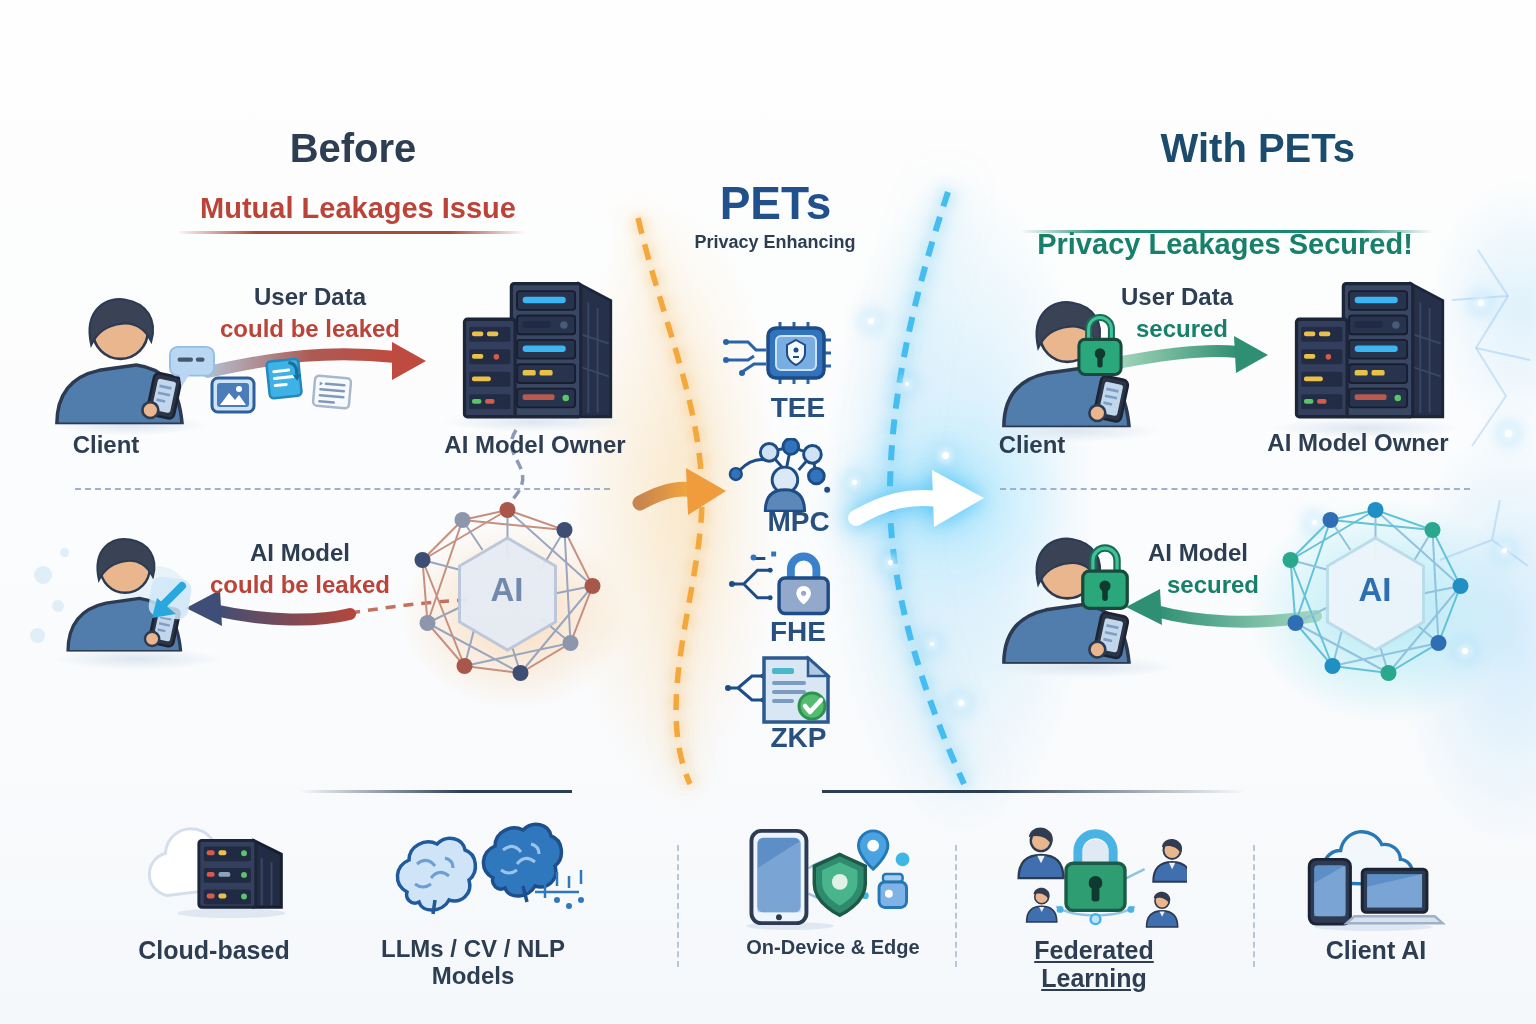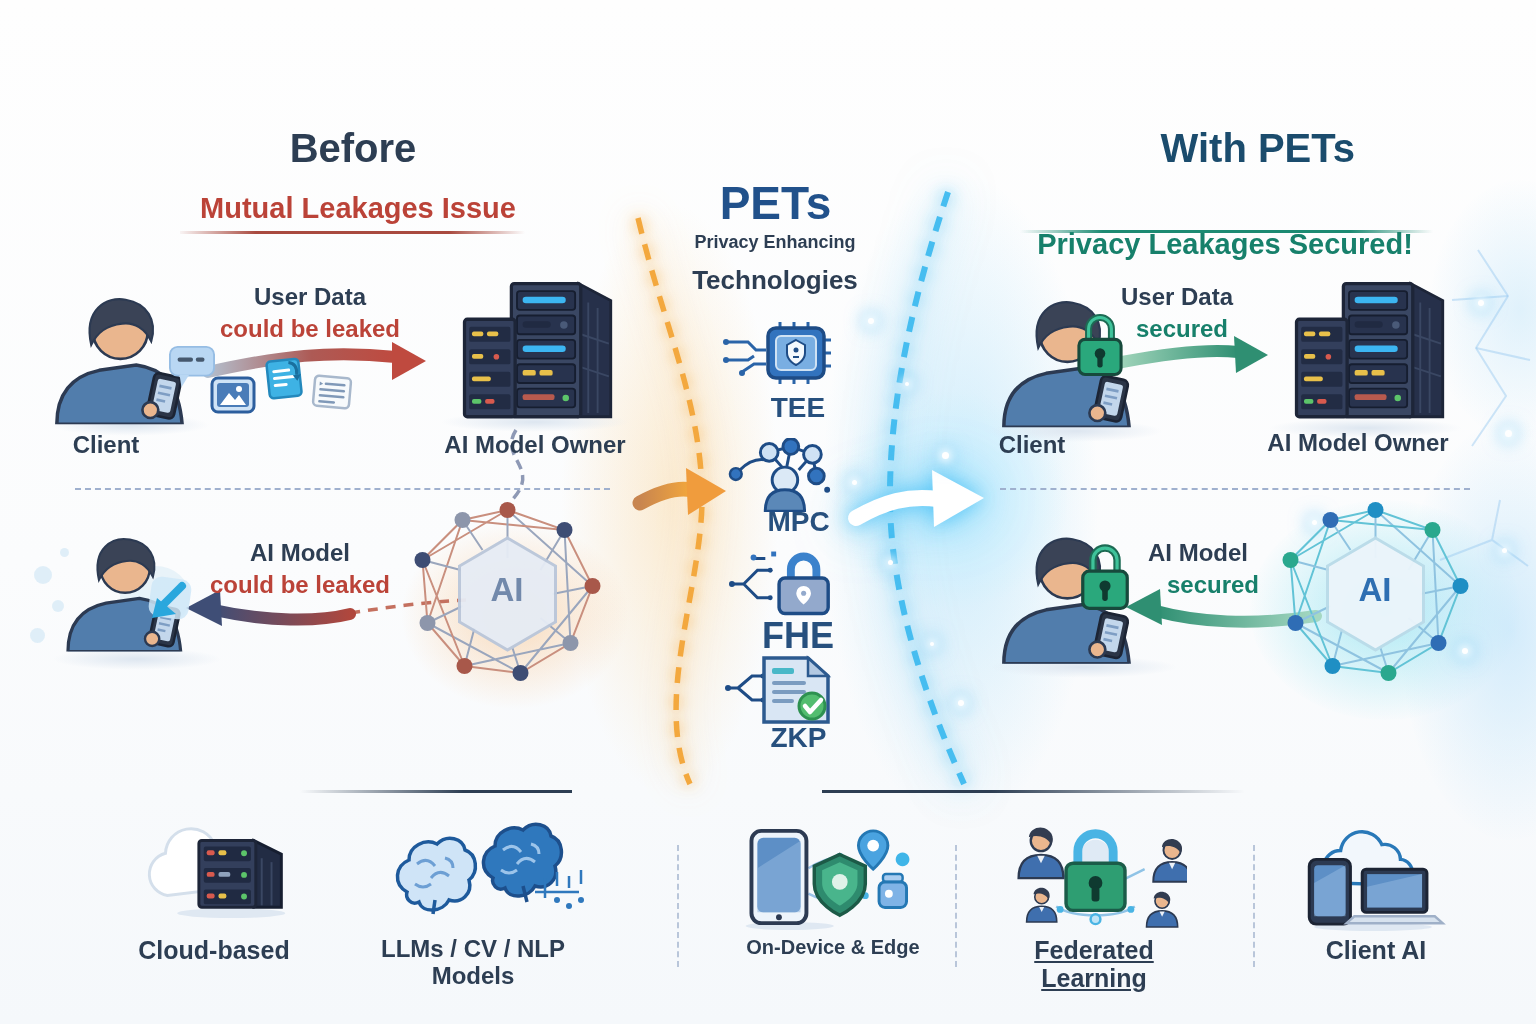--- a/index.html
+++ b/index.html
@@ -218,21 +218,20 @@
   <div class="spark" style="left:1462px;top:648px;width:6px;height:6px;"></div>
   <div class="spark" style="left:1502px;top:548px;width:5px;height:5px;"></div>
   <div class="spark" style="left:1312px;top:520px;width:5px;height:5px;"></div>
 
   <div class="abs t navy" style="left:228px;top:126px;width:250px;font-size:40px;">Before</div>
   <div class="abs t red" style="left:183px;top:192px;width:350px;font-size:29px;">Mutual Leakages Issue</div>
   <div class="uline-red" style="left:180px;top:231px;width:345px;"></div>
 
   <div class="abs t blue" style="left:668px;top:178px;width:215px;font-size:46px;">PETs</div>
   <div class="abs t navy" style="left:645px;top:224px;width:260px;font-size:18px;margin-top:8px;">Privacy Enhancing</div>
-  <div class="abs t navy" style="left:645px;top:266px;width:260px;font-size:26px;">Technologies</div>
 
   <div class="abs t steel" style="left:1075px;top:126px;width:280px;font-size:40px;text-align:right;">With PETs</div>
   <div class="abs t teal" style="left:1015px;top:206px;width:420px;font-size:29px;margin-top:22px;">Privacy Leakages Secured!</div>
   <div class="uline-teal" style="left:1020px;top:230px;width:413px;"></div>
 
   <svg class="abs" style="left:48px;top:288px;" width="150" height="140" viewBox="0 0 170 150">
       <use href="#sym-person"></use>
     </svg>
   <div class="abs t navy" style="left:46px;top:432px;width:120px;font-size:24px;">Client</div>
 
@@ -350,21 +349,21 @@
     <circle cx="4" cy="38" r="3" fill="#1e4c86"></circle>
       <circle cx="26" cy="11" r="3" fill="#3273be"></circle>
     <circle cx="43" cy="24" r="2.5" fill="#1e4c86"></circle>
       <circle cx="43" cy="52" r="2.5" fill="#1e4c86"></circle>
     <rect x="44" y="5" width="5" height="5" fill="#3273be"></rect>
     <path d="M64,34 V23 a13,13 0 0 1 26,0 V34" fill="none" stroke="#3b82cc" stroke-width="8"></path>
     <rect x="52" y="32" width="50" height="36" rx="6" fill="#93a9cc" stroke="#1e4c86" stroke-width="3.5"></rect>
     <path d="M77,40 a7.5,7.5 0 0 1 7.5,7.5 c0,5.5 -7.5,11.5 -7.5,11.5 c0,0 -7.5,-6 -7.5,-11.5 a7.5,7.5 0 0 1 7.5,-7.5 Z" fill="#ffffff"></path>
     <circle cx="77" cy="47.5" r="2.6" fill="#93a9cc"></circle>
   </svg>
-  <div class="abs t petlbl" style="left:758px;top:616px;width:80px;font-size:36px;">FHE</div>
+  <div class="abs t petlbl" style="left:758px;top:616px;width:80px;font-size:28px;">FHE</div>
 
   <svg class="abs" style="left:724px;top:654px;" width="116" height="72" viewBox="0 0 116 72">
     <g stroke="#1e4c86" stroke-width="3" fill="none">
       <path d="M2,34 h12 M14,34 L28,22 L38,22 M14,34 L28,46 L38,46"></path>
     </g>
     <circle cx="4" cy="34" r="3" fill="#1e4c86"></circle>
       <circle cx="39" cy="22" r="2.5" fill="#1e4c86"></circle>
       <circle cx="39" cy="46" r="2.5" fill="#1e4c86"></circle>
     <path d="M40,4 L84,4 L104,22 L104,68 L40,68 Z" fill="#d9e6f4" stroke="#2c5a8f" stroke-width="3.5"></path>
     <path d="M84,4 L84,22 L104,22 Z" fill="#b3c9e2" stroke="#2c5a8f" stroke-width="2.5"></path>

